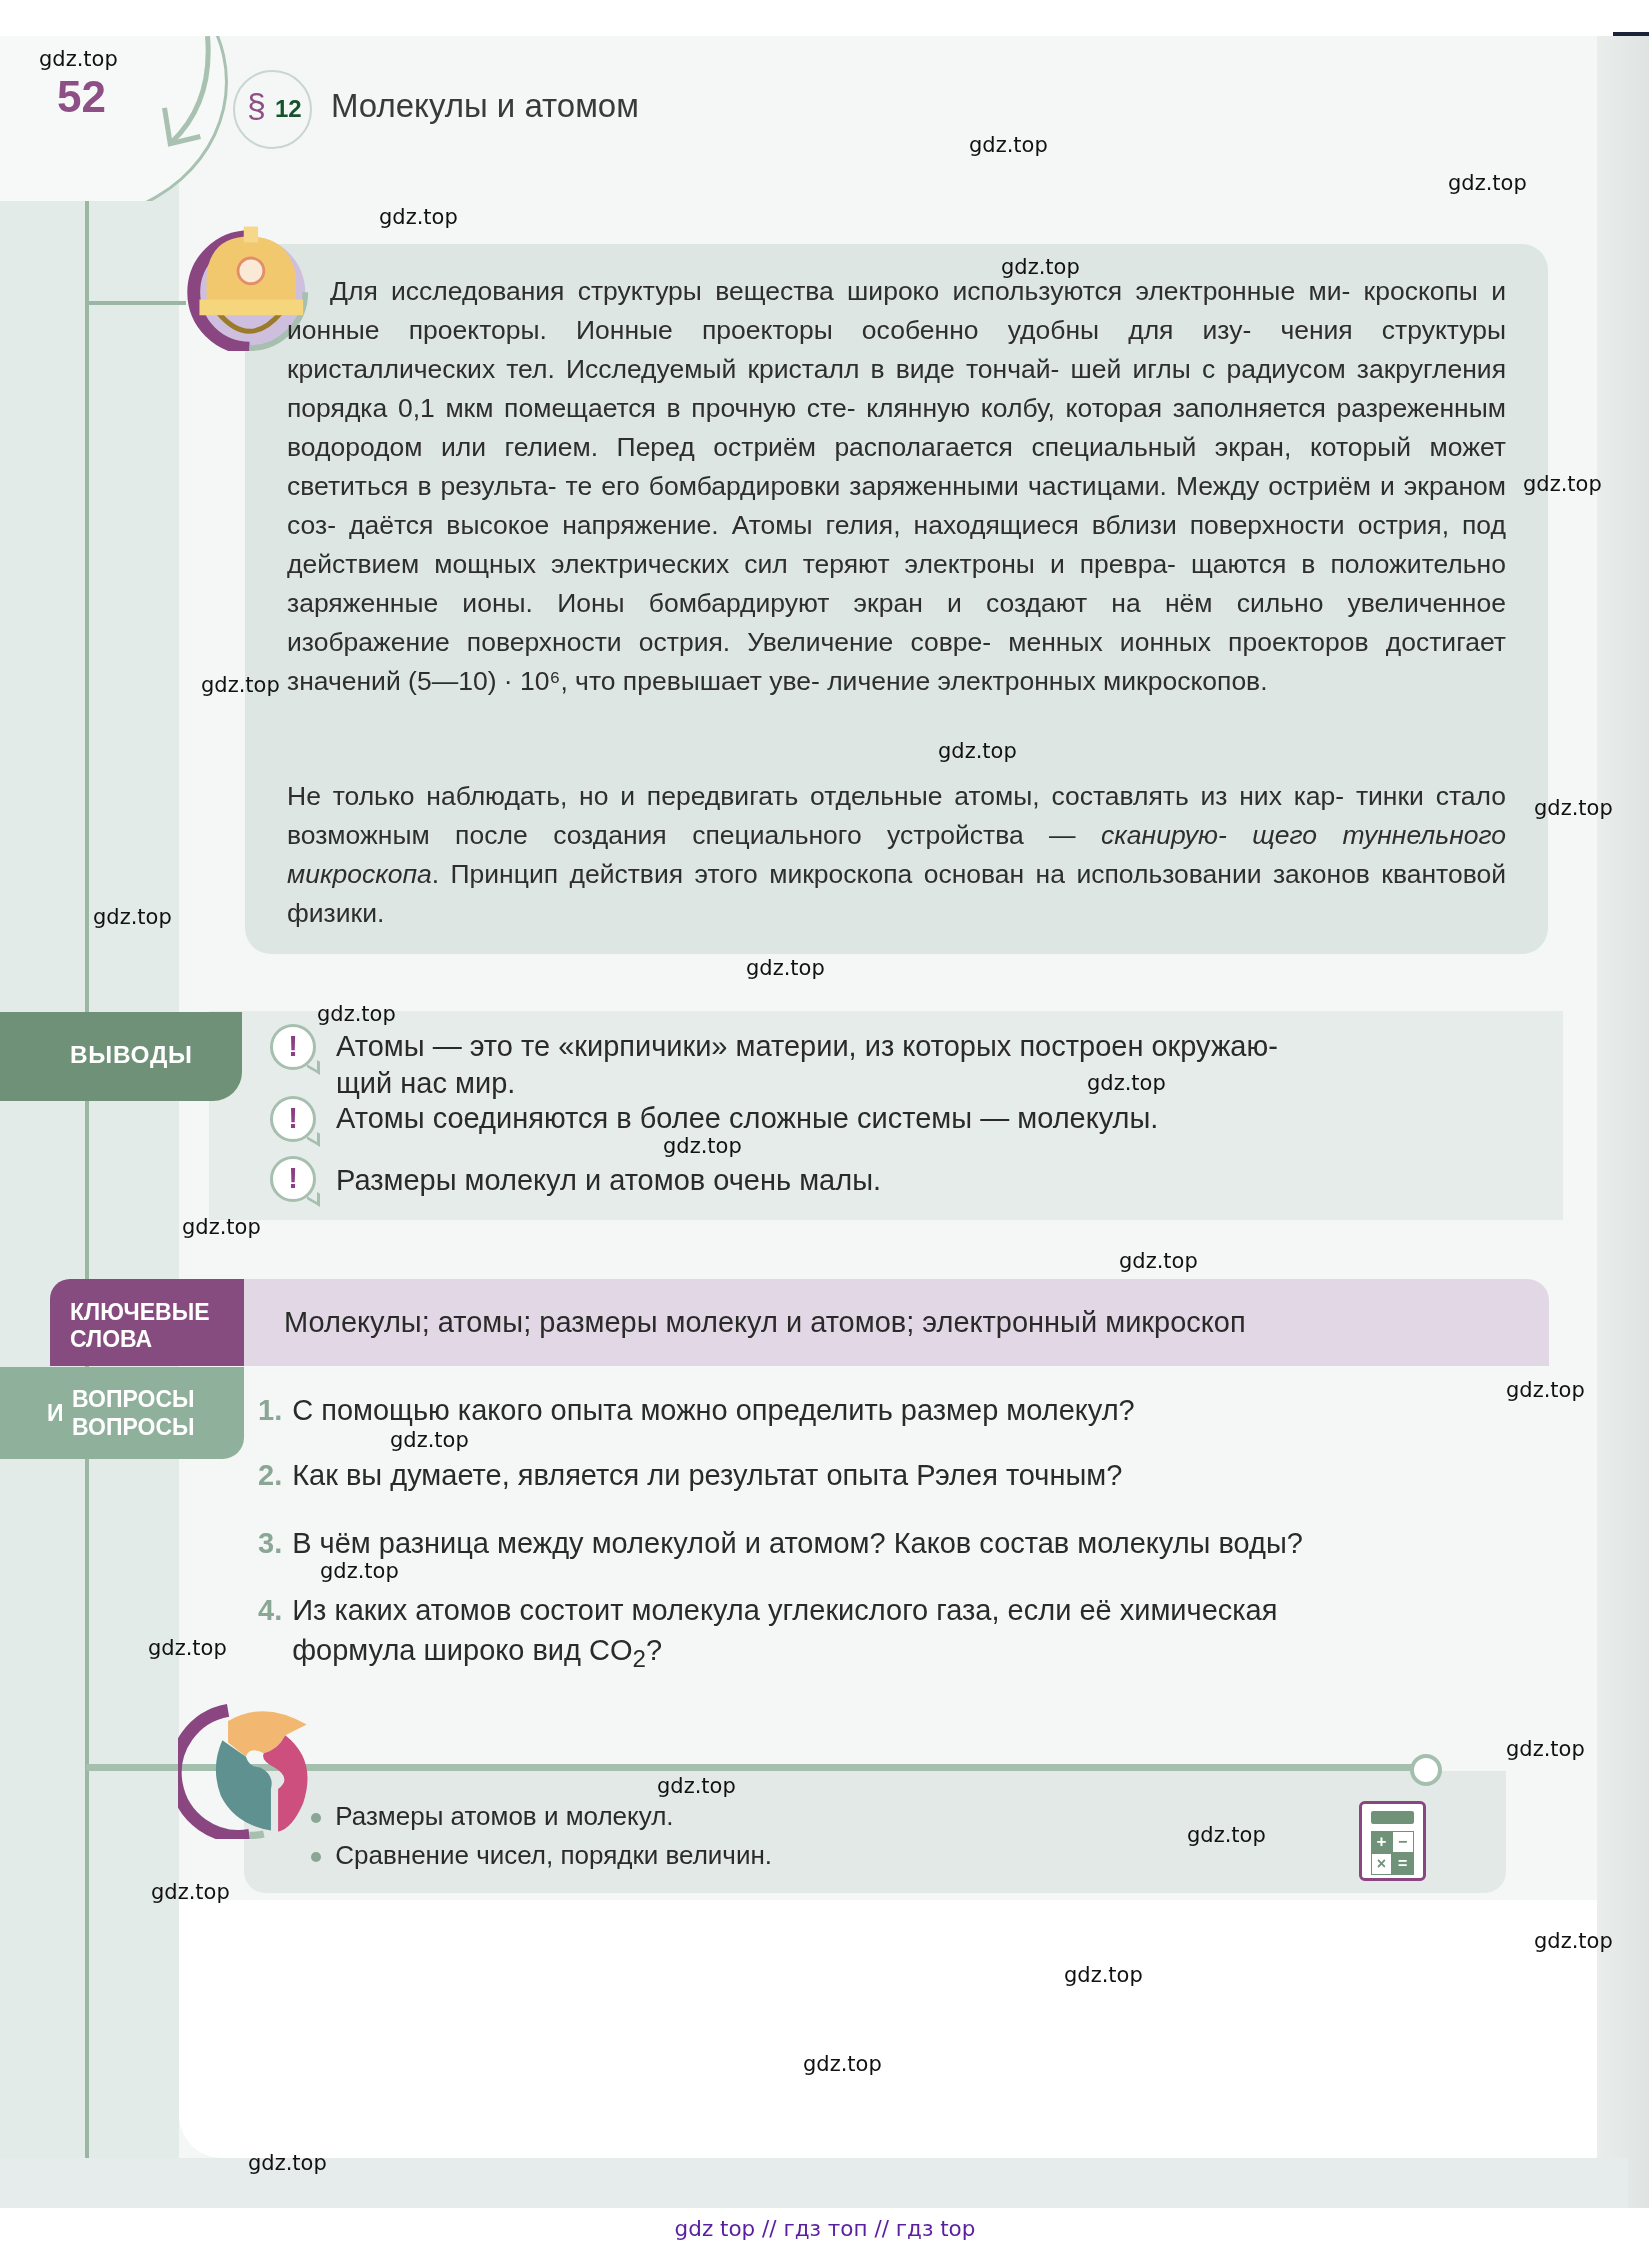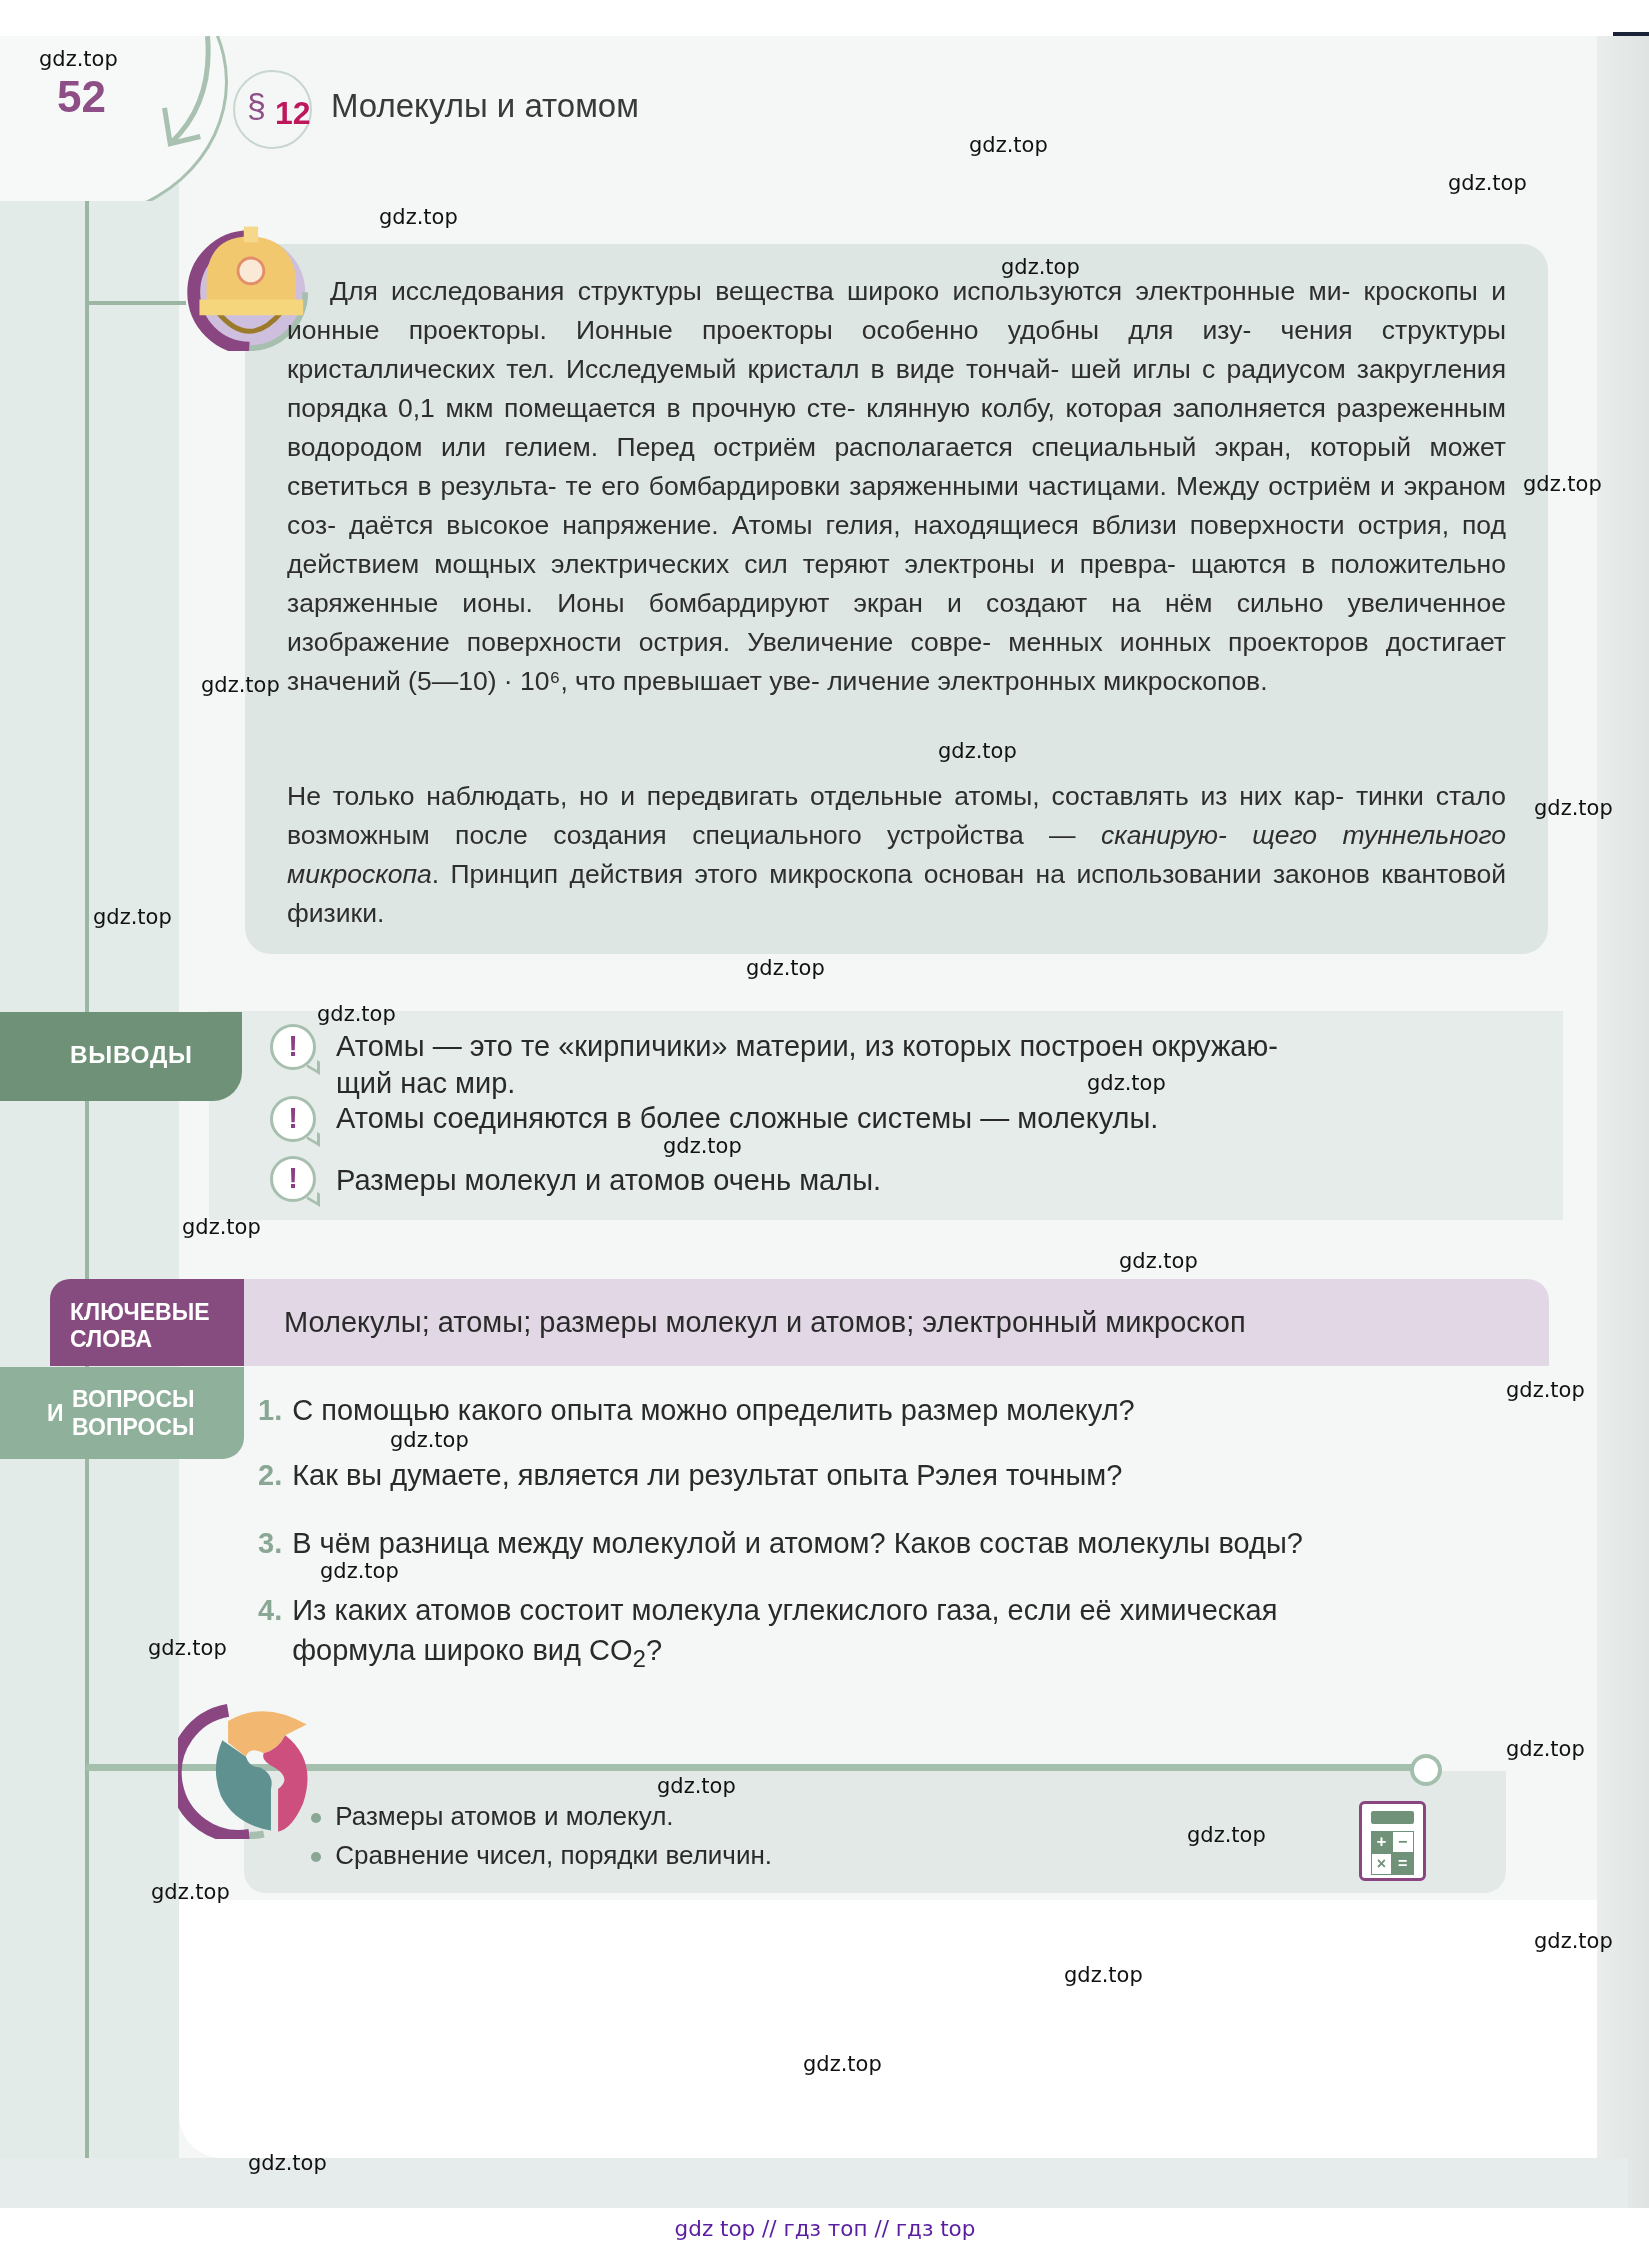--- a/index.html
+++ b/index.html
@@ -7,21 +7,21 @@
   .abs { position:absolute; }
   #top-banner { left:0; top:0; width:1650px; height:36px; text-align:center; font-family:"DejaVu Sans", sans-serif; font-size:16px; color:#1fc41f; line-height:33px;margin-top:48px; }
   #page { left:0; top:36px; width:1628px; height:2172px; background:#f4f7f6; }
   #left-rail { left:0; top:36px; width:179px; height:2172px; background:#e2ebe8; }
   #left-rail-line { left:85px; top:179px; width:3.6px; height:2029px; background:#9bb7a3; }
   #corner-circle { left:-86px; top:-93px; width:308px; height:272px; border-radius:50%; background:#f6f9f8; border:3.6px solid #a8c1b0; }
   #arrow-svg { left:143px; top:36px; }
   #page-number { left:57px; top:72px; font-size:44px; font-weight:bold; color:#8d4f86; }
   #section-circle { left:233px; top:70px; width:75px; height:75px; border-radius:50%; border:2.9px solid #c9d6cf; }
   #section-sign { left:247px; top:86px; font-size:34px; color:#8d4f86; }
-  #section-num { left:275px; top:95px; font-size:32px; font-weight:bold; color:#be185d; }
+  #section-num { left:275px; top:95px; font-size:24px; font-weight:bold; color:#14532d; }
   #section-title { left:331px; top:87px; font-size:33px; color:#3a3a3a; }
   #right-shadow { left:1597px; top:36px; width:52px; height:2172px; background:linear-gradient(90deg,#e9eeec,#dfe4e2); }
   #right-dark { left:1613px; top:32px; width:37px; height:14.3px; background:#1b2437; }
   #info-box { left:245px; top:244px; width:1303px; height:710px; background:#dde6e2; border-radius:0 26px 26px 26px; }
   #info-connector { left:86px; top:301px; width:100px; height:3.6px; background:#9bb7a3; }
   #helmet { left:178px; top:208px; width:143px; height:143px; }
   .para { position:absolute; left:287px; width:1219px; font-size:26.5px; line-height:39px; color:#2e2e2e; text-align:justify; }
   .para i { font-style:italic; }
   #conclusions-tab { left:0; top:1012px; width:242px; height:89px; background:#6e9178; border-radius:0 0 29px 0; color:#fff; }
   #conclusions-tab span { position:absolute; left:70px; top:29px; font-size:24.4px; font-weight:bold; letter-spacing:0.7px; }

